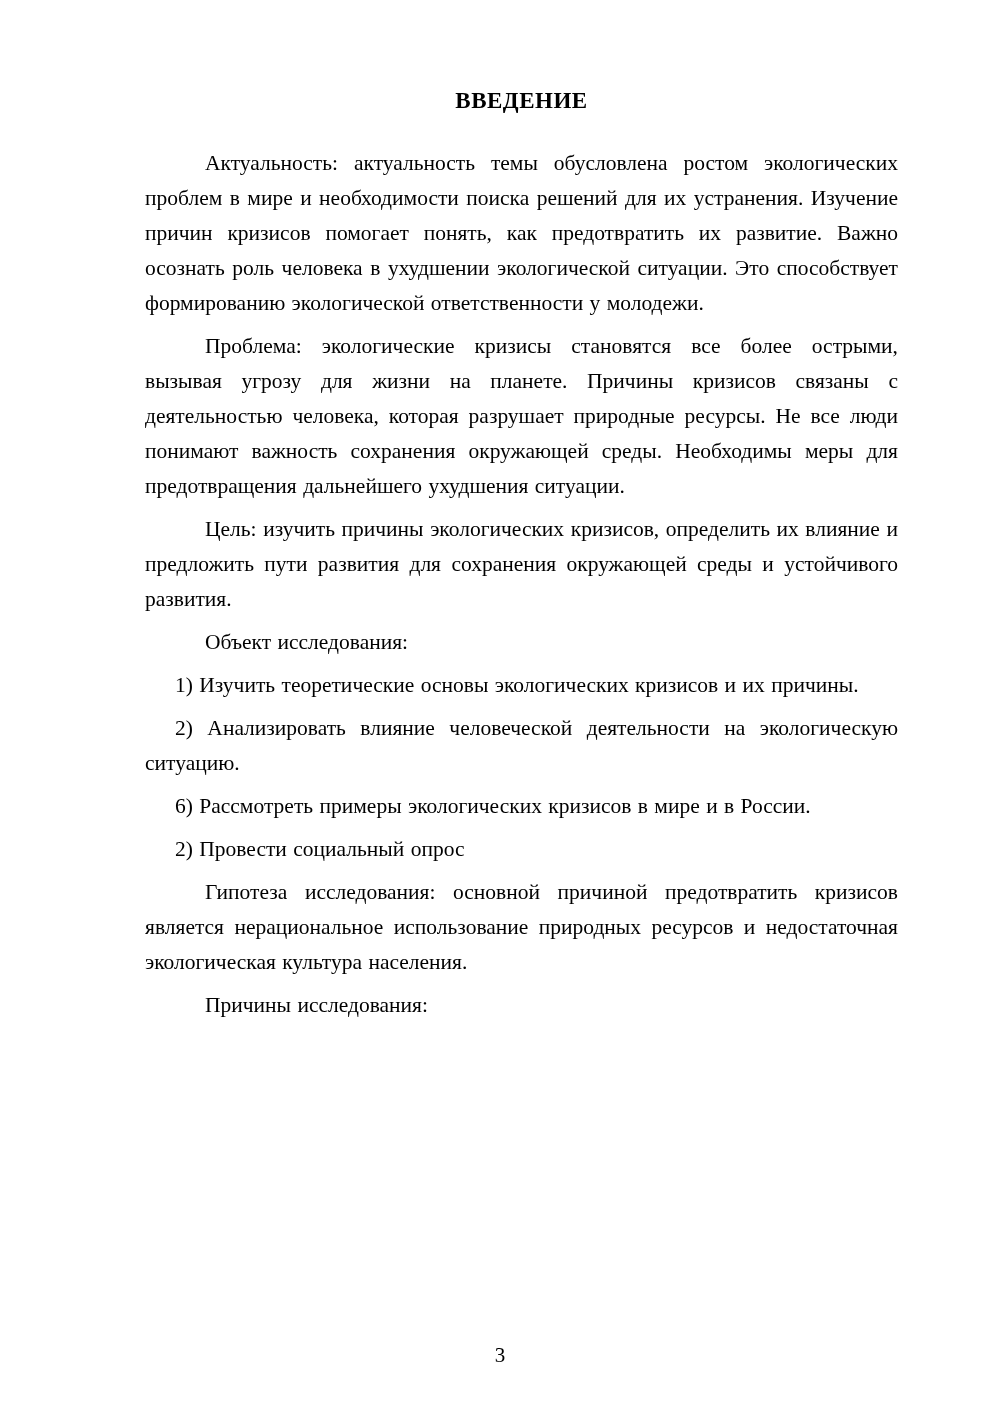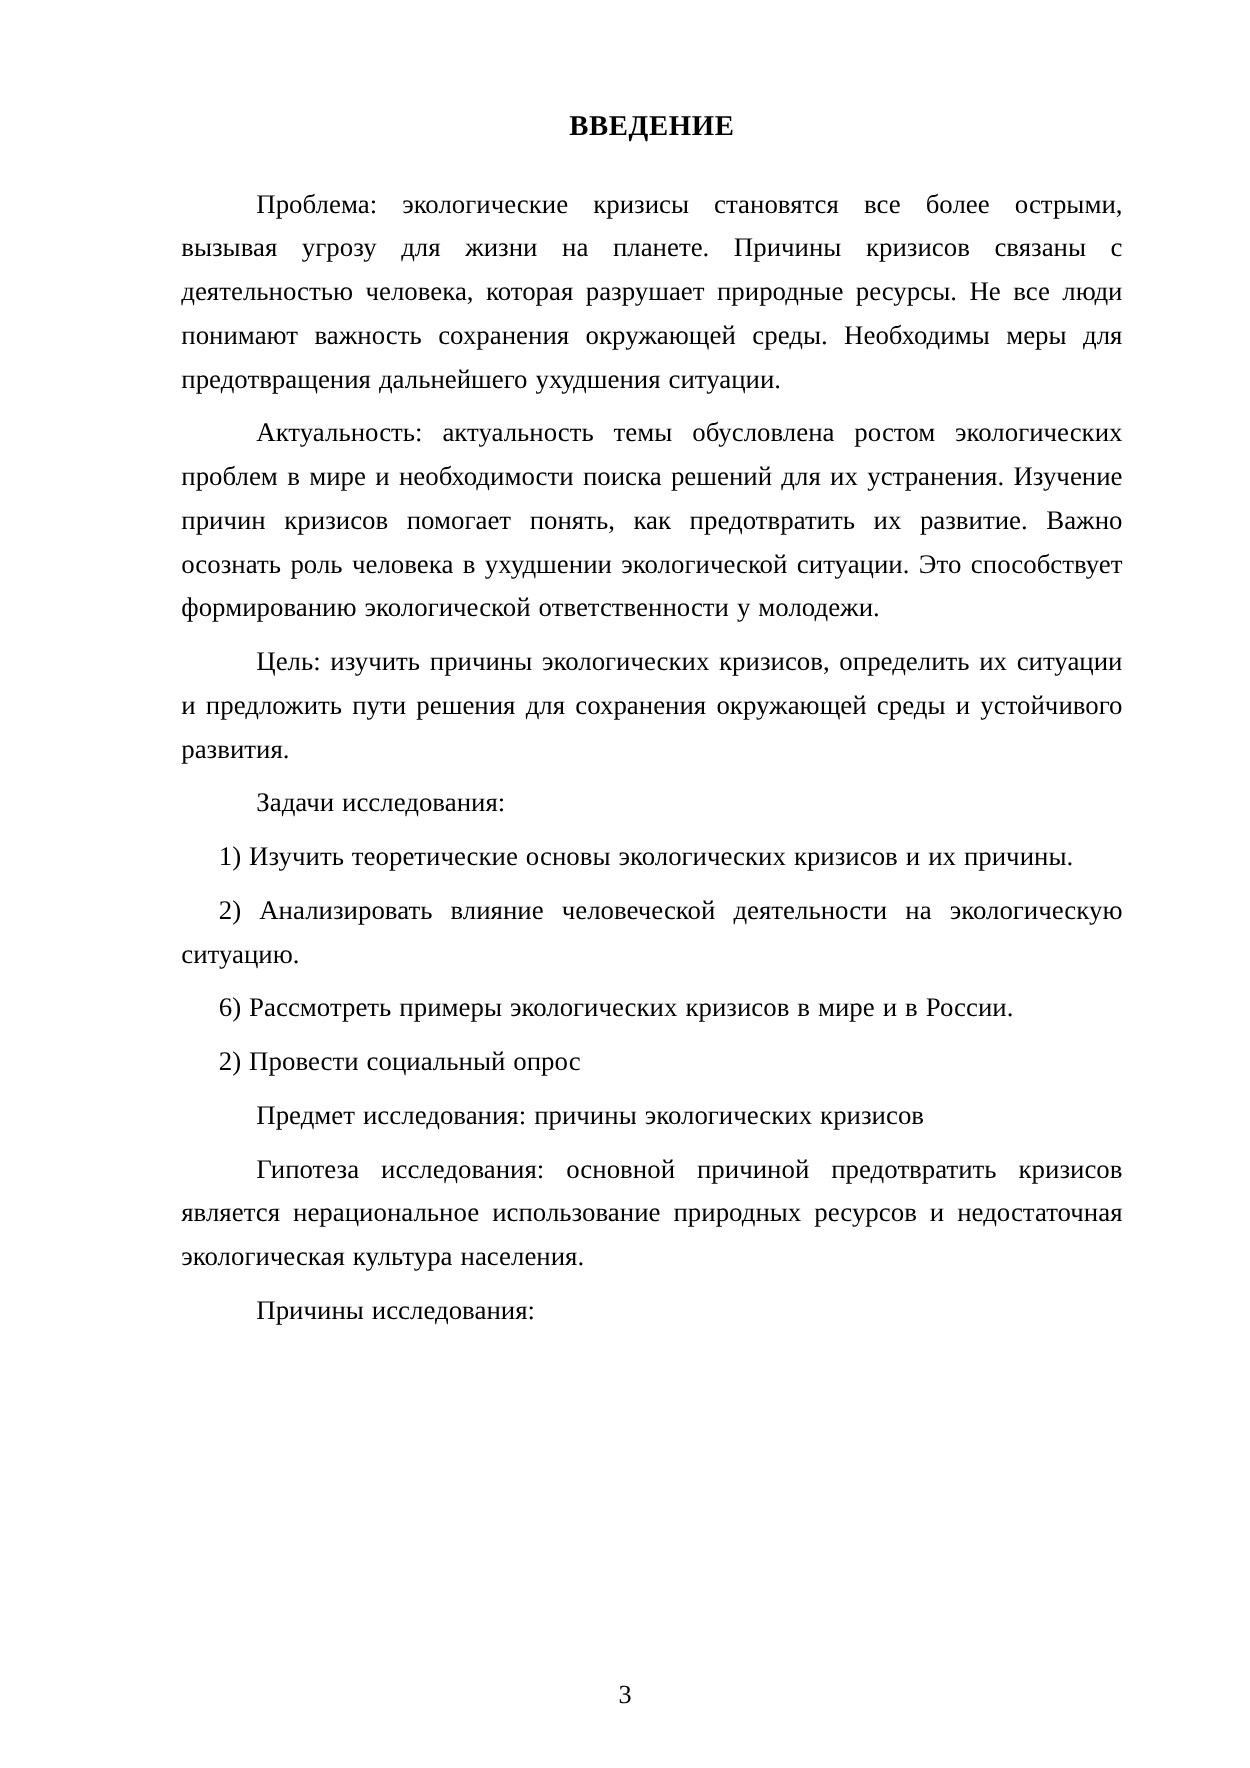--- a/index.html
+++ b/index.html
@@ -50,27 +50,26 @@
     font-size: 21px;
   }
 </style>
 </head>
 <body>
 
 <div class="page">
   <h1 class="doc-title">ВВЕДЕНИЕ</h1>
 
   <div class="doc-body">
+    <p class="indent">Актуальность: актуальность темы обусловлена ростом экологических проблем в мире и необходимости поиска решений для их устранения. Изучение причин кризисов помогает понять, как предотвратить их развитие. Важно осознать роль человека в ухудшении экологической ситуации. Это способствует формированию экологической ответственности у молодежи.</p>
     <p class="indent">Проблема: экологические кризисы становятся все более острыми, вызывая угрозу для жизни на планете. Причины кризисов связаны с деятельностью человека, которая разрушает природные ресурсы. Не все люди понимают важность сохранения окружающей среды. Необходимы меры для предотвращения дальнейшего ухудшения ситуации.</p>
-    <p class="indent">Актуальность: актуальность темы обусловлена ростом экологических проблем в мире и необходимости поиска решений для их устранения. Изучение причин кризисов помогает понять, как предотвратить их развитие. Важно осознать роль человека в ухудшении экологической ситуации. Это способствует формированию экологической ответственности у молодежи.</p>
-    <p class="indent">Цель: изучить причины экологических кризисов, определить их ситуации и предложить пути решения для сохранения окружающей среды и устойчивого развития.</p>
-    <p class="indent">Задачи исследования:</p>
+    <p class="indent">Цель: изучить причины экологических кризисов, определить их влияние и предложить пути развития для сохранения окружающей среды и устойчивого развития.</p>
+    <p class="indent">Объект исследования:</p>
     <p class="list">1) Изучить теоретические основы экологических кризисов и их причины.</p>
     <p class="list">2) Анализировать влияние человеческой деятельности на экологическую ситуацию.</p>
     <p class="list">6) Рассмотреть примеры экологических кризисов в мире и в России.</p>
     <p class="list">2) Провести социальный опрос</p>
-    <p class="indent">Предмет исследования: причины экологических кризисов</p>
     <p class="indent">Гипотеза исследования: основной причиной предотвратить кризисов является нерациональное использование природных ресурсов и недостаточная экологическая культура населения.</p>
     <p class="indent">Причины исследования:</p>
   </div>
 </div>
 
 <div class="page-number">3</div>
 
 </body></html>

